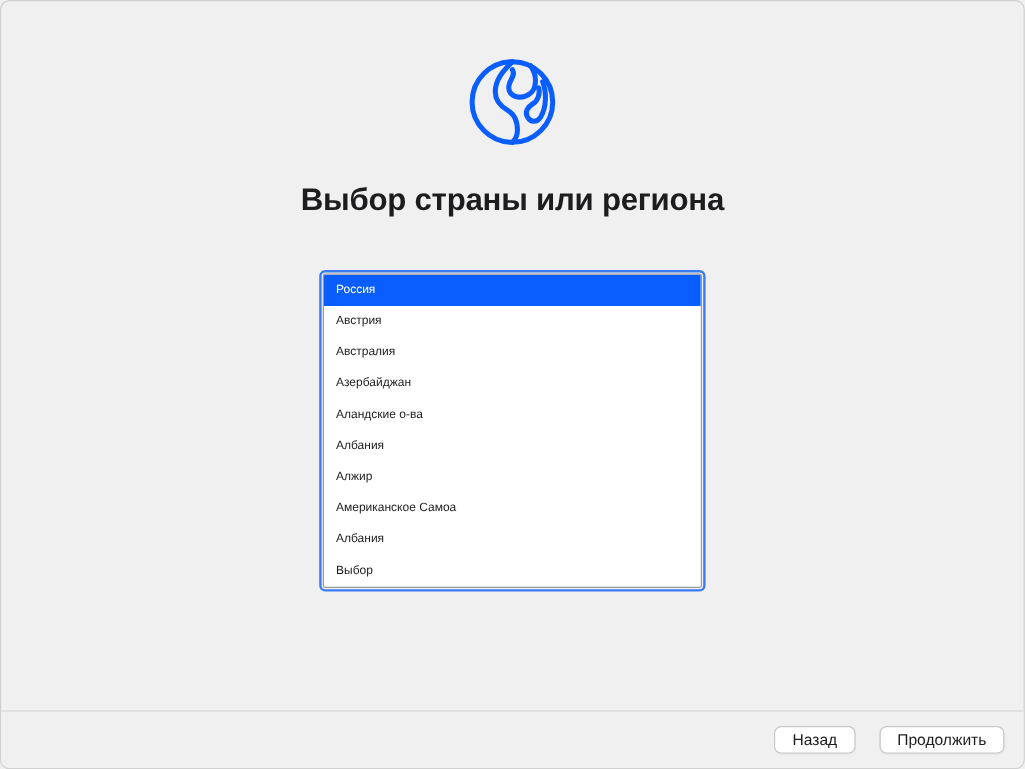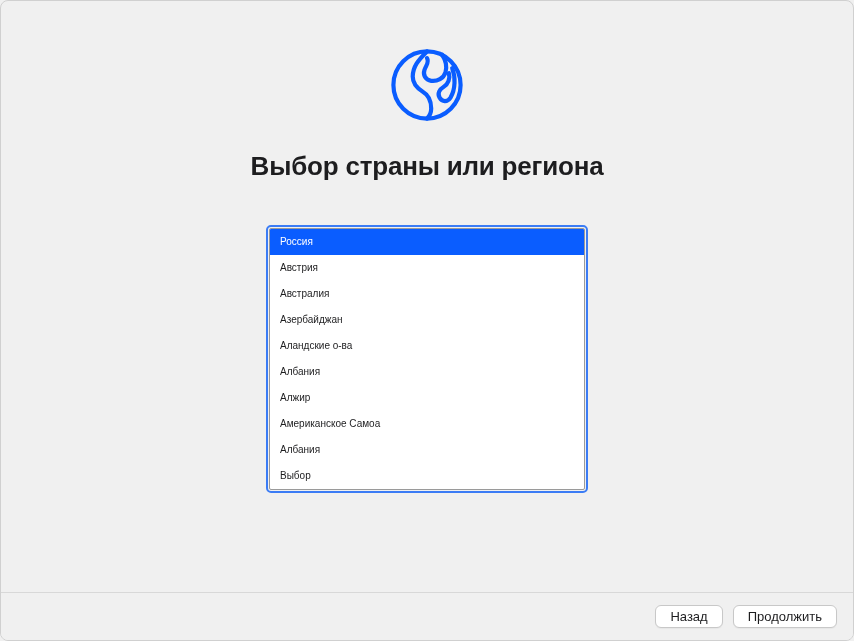--- a/index.html
+++ b/index.html
@@ -64,21 +64,21 @@
       position: absolute;
       bottom: 0;
       left: 0;
       right: 0;
       height: 48px;
       border-top: 1px solid #d8d8d8;
       display: flex;
       align-items: center;
       justify-content: flex-end;
       padding: 0 16px;
-      gap: 10px;
+      gap: 20px;
       background: #f0f0f0;
     }
     .btn {
       background: #ffffff;
       border: 1px solid #c8c8c8;
       border-radius: 6px;
       padding: 3px 14px;
       font-size: 13px;
       color: #1d1d1f;
       cursor: default;

